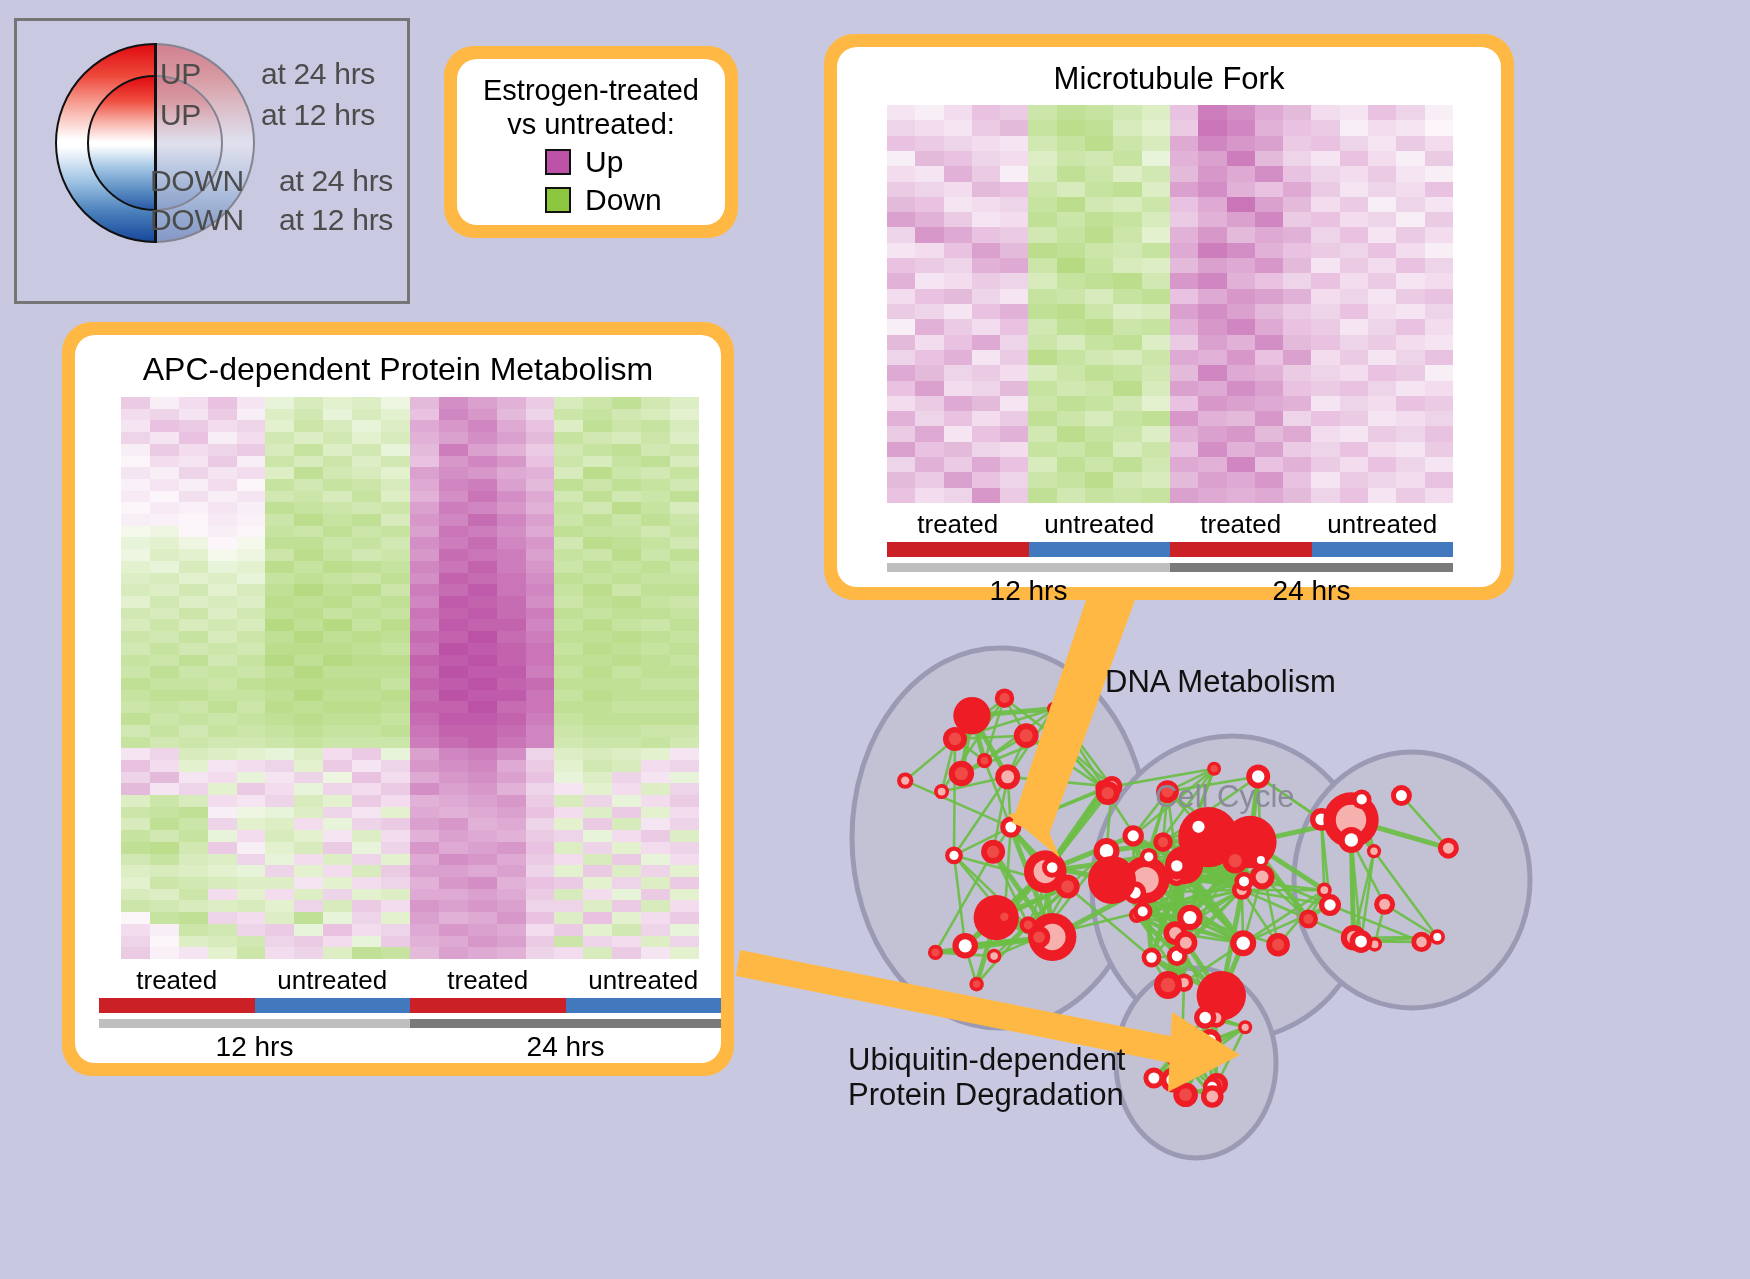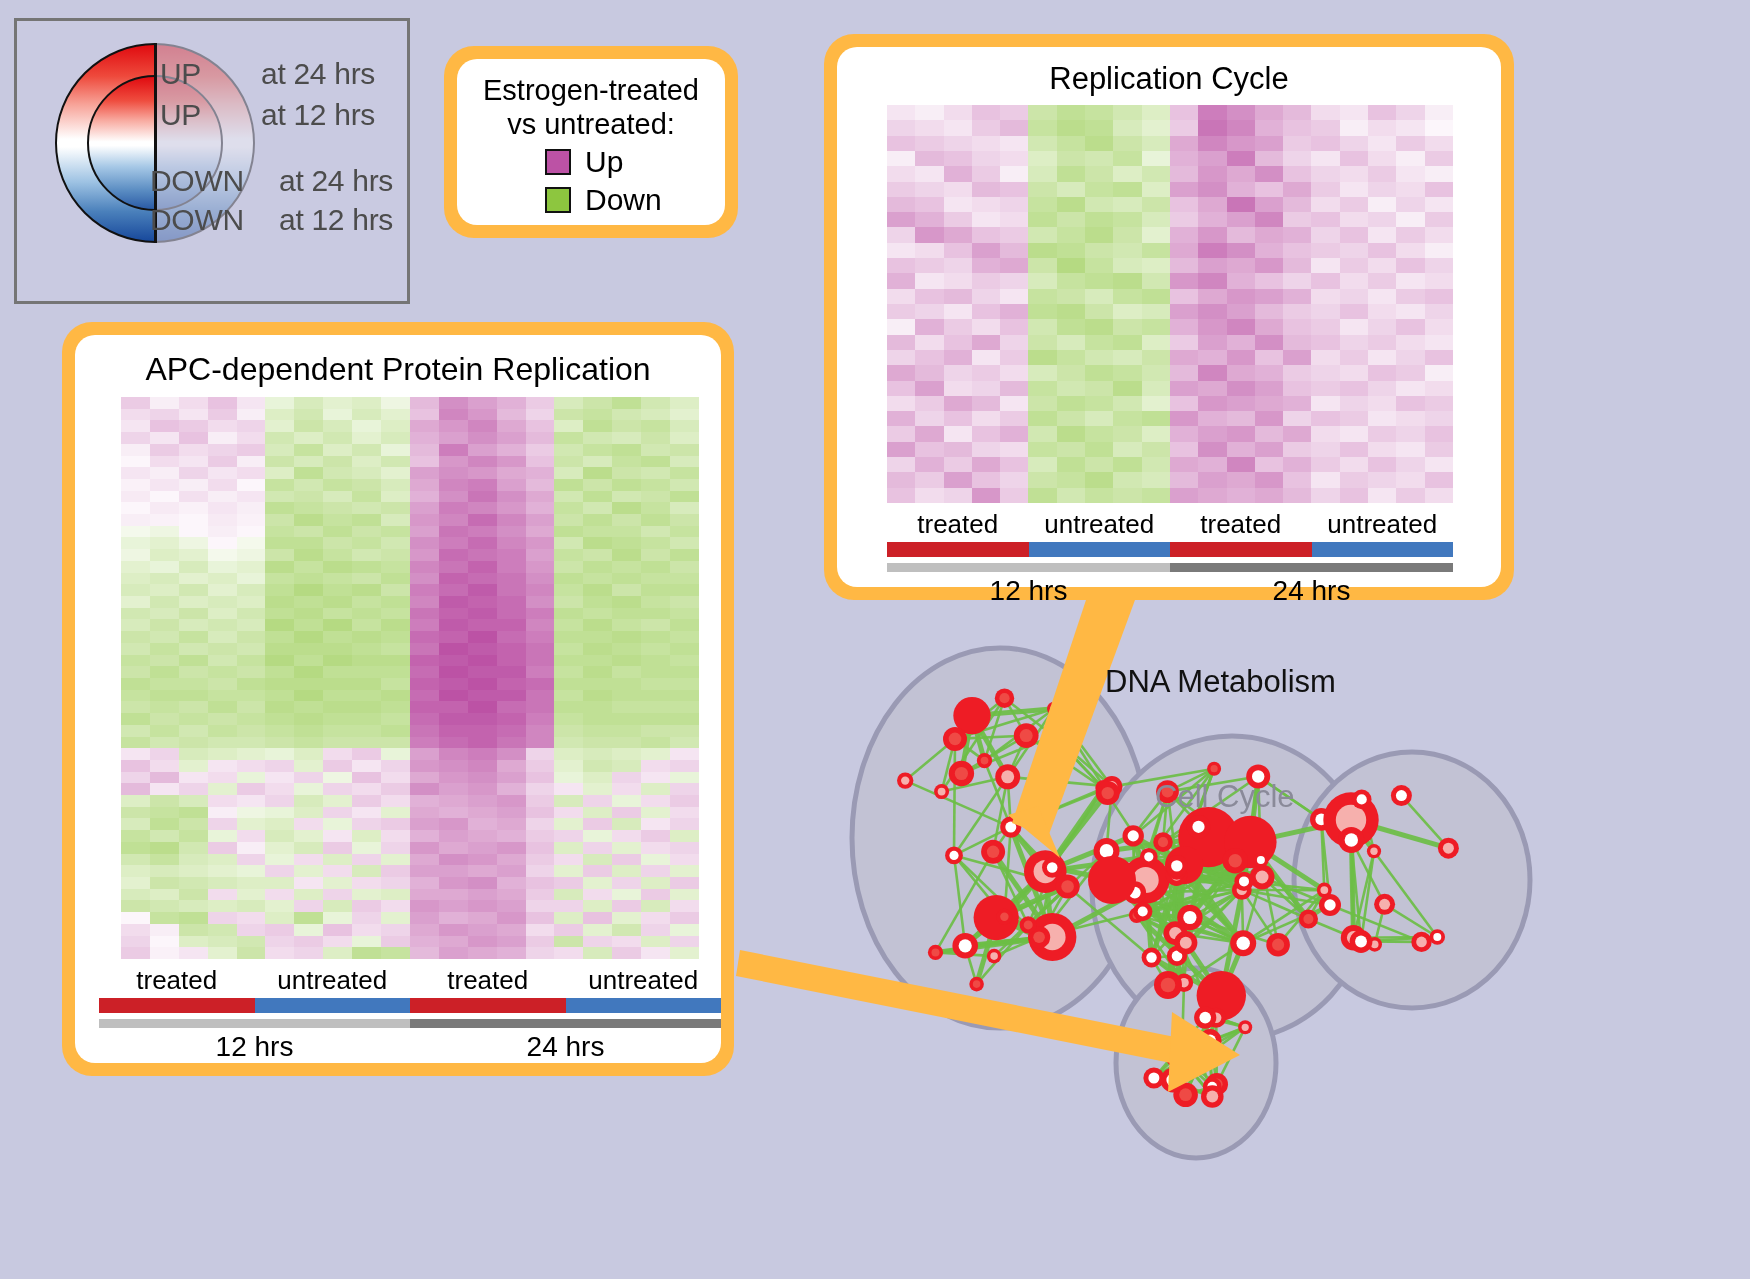--- a/index.html
+++ b/index.html
@@ -255,21 +255,21 @@
       </div>
       <div class="el-row">
         <span class="el-swatch" style="background:#8dc63f;"></span>
         <span class="el-label">Down</span>
       </div>
     </div>
   </div>
 
   <div class="panel" id="replication-panel">
     <div class="panel-inner">
-      <h2 class="hm-title">Replication Cycle</h2>
+      <h2 class="hm-title">Microtubule Fork</h2>
       <div class="heatmap" id="hm-replication" style="left: 50px; top: 58px; width: 566px; height: 398px; grid-template-columns: repeat(20, 1fr); grid-template-rows: repeat(26, 1fr);">
           <div style="background:rgb(245,229,242)"></div>
           <div style="background:rgb(248,238,246)"></div>
           <div style="background:rgb(242,220,237)"></div>
           <div style="background:rgb(232,194,224)"></div>
           <div style="background:rgb(235,203,228)"></div>
           <div style="background:rgb(204,229,169)"></div>
           <div style="background:rgb(192,224,149)"></div>
           <div style="background:rgb(198,227,159)"></div>
           <div style="background:rgb(209,232,178)"></div>
@@ -805,21 +805,21 @@
         <div class="time-labels">
           <span>12 hrs</span>
           <span>24 hrs</span>
         </div>
       </div>
     </div>
   </div>
 
   <div class="panel" id="apc-panel">
     <div class="panel-inner">
-      <h2 class="hm-title">APC-dependent Protein Replication</h2>
+      <h2 class="hm-title">APC-dependent Protein Metabolism</h2>
       <div class="heatmap" id="hm-apc" style="left: 46px; top: 62px; width: 578px; height: 562px; grid-template-columns: repeat(20, 1fr); grid-template-rows: repeat(48, 1fr);">
           <div style="background:rgb(235,203,228)"></div>
           <div style="background:rgb(248,238,246)"></div>
           <div style="background:rgb(242,220,237)"></div>
           <div style="background:rgb(232,194,224)"></div>
           <div style="background:rgb(245,229,242)"></div>
           <div style="background:rgb(232,244,217)"></div>
           <div style="background:rgb(215,235,188)"></div>
           <div style="background:rgb(227,241,207)"></div>
           <div style="background:rgb(221,238,197)"></div>
@@ -2334,14 +2334,18 @@
     <g>
       <path d="M1086,600 L1135,600 L1048,837 L1012,823 Z" fill="#ffb844"></path>
       <path d="M1008,815 L1060,858 L1038,806 Z" fill="#ffb844"></path>
       <path d="M740,950 L1190,1040 L1186,1066 L736,976 Z" fill="#ffb844"></path>
       <path d="M1172,1012 L1240,1055 L1168,1092 Z" fill="#ffb844"></path>
     </g>
   </svg>
 
   <div class="net-label" id="label-dna" style="position:absolute;left:1105px;top:665px;">DNA Metabolism</div>
   <div class="net-label" id="label-cellcycle" style="position:absolute;left:1155px;top:780px;">Cell Cycle</div>
+  <div class="net-label" style="position:absolute;left:848px;top:1043px;color:#111;font-size:31px;line-height:1.12;">
+    <div>Ubiquitin-dependent</div>
+    <div>Protein Degradation</div>
+  </div>
 
 </div>
 
 </body></html>

